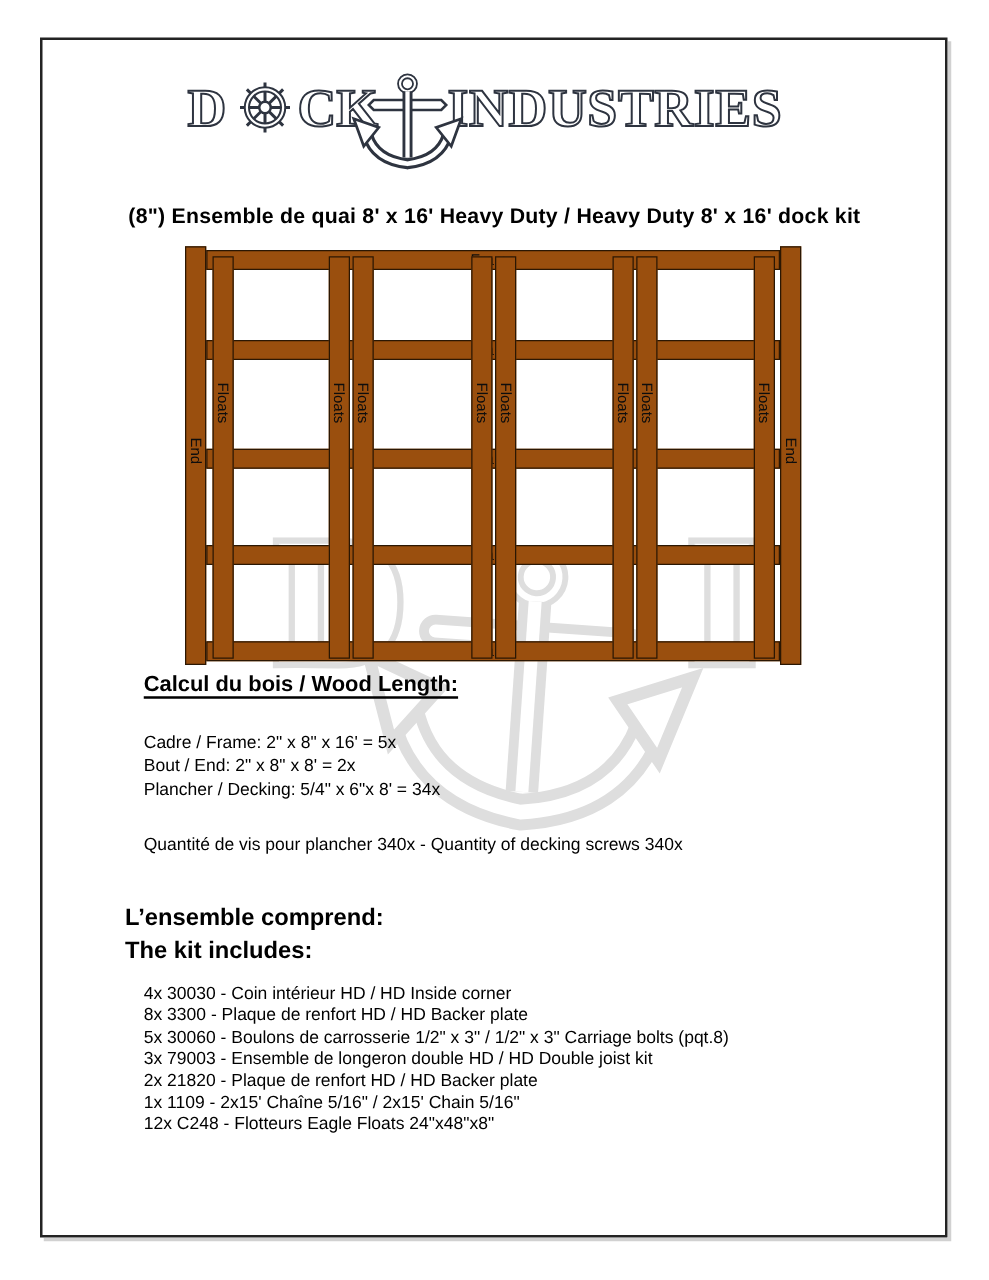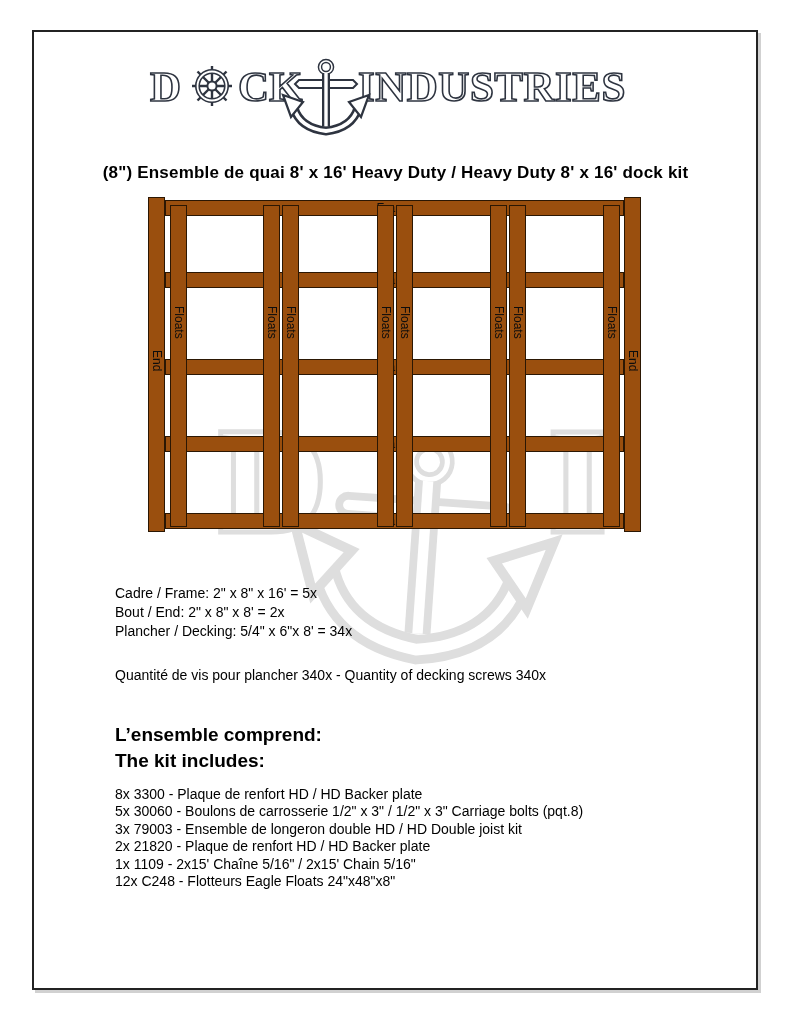--- a/index.html
+++ b/index.html
@@ -36,21 +36,21 @@
   .float-bar .vlabel{top:100px;}
   .end-bar .vlabel{top:152px;}
   
   .h-wood{
     position:absolute;left:115px;top:537px;font-size:17.5px;font-weight:bold;z-index:2;
     text-decoration:underline;text-decoration-thickness:2px;text-underline-offset:4px;
   }
   .wood-list{position:absolute;left:115px;top:584px;z-index:2;}
   .notes{position:absolute;left:115px;top:666px;z-index:2;}
   .wood-list .line,.notes .line{font-size:14px;line-height:19px;white-space:nowrap;}
-  .kit-head{position:absolute;left:115px;top:722px;z-index:2;font-size:19px;font-weight:bold;line-height:26px;}
+  .kit-head{position:absolute;left:100px;top:722px;z-index:2;font-size:19px;font-weight:bold;line-height:26px;}
   .kit-list{position:absolute;left:115px;top:786px;z-index:2;}
   .kit-list .line{font-size:14px;line-height:17.4px;white-space:nowrap;}
 </style>
 </head>
 <body>
 
 <div class="page">
   <div class="page-border"></div>
 
   <svg class="watermark" width="420" height="300" viewBox="0 0 420 300">
@@ -149,37 +149,39 @@
       <span class="vlabel">Floats</span>
       </div>
     <div class="bar float-bar f7" style="background-color: rgb(154, 79, 14);">
       <span class="vlabel">Floats</span>
       </div>
     <div class="bar float-bar f8" style="background-color: rgb(154, 79, 14);">
       <span class="vlabel">Floats</span>
       </div>
   </div>
 
+  <div class="h-wood">Calcul du bois / Wood Length:</div>
 
   <div class="wood-list">
     <div class="line">Cadre / Frame: 2" x 8" x 16' = 5x</div>
     <div class="line">Bout / End: 2" x 8" x 8' = 2x</div>
     <div class="line">Plancher / Decking: 5/4" x 6"x 8' = 34x</div>
   </div>
 
   <div class="notes">
     <div class="line">Quantité de vis pour plancher 340x - Quantity of decking screws 340x</div>
   </div>
 
   <div class="kit-head">
     <div>L’ensemble comprend:</div>
     <div>The kit includes:</div>
   </div>
 
   <div class="kit-list">
+    <div class="line">4x 30030 - Coin intérieur HD / HD Inside corner</div>
     <div class="line">8x 3300 - Plaque de renfort HD / HD Backer plate</div>
     <div class="line">5x 30060 - Boulons de carrosserie 1/2" x 3" / 1/2" x 3" Carriage bolts (pqt.8)</div>
     <div class="line">3x 79003 - Ensemble de longeron double HD / HD Double joist kit</div>
     <div class="line">2x 21820 - Plaque de renfort HD / HD Backer plate</div>
     <div class="line">1x 1109 - 2x15' Chaîne 5/16" / 2x15' Chain 5/16"</div>
     <div class="line">12x C248 - Flotteurs Eagle Floats 24"x48"x8"</div>
   </div>
 </div>
 
 </body></html>

